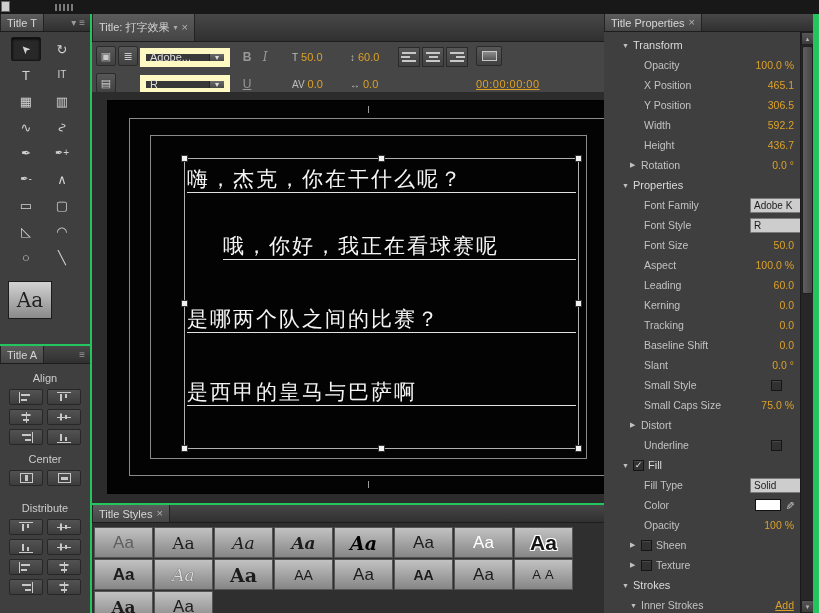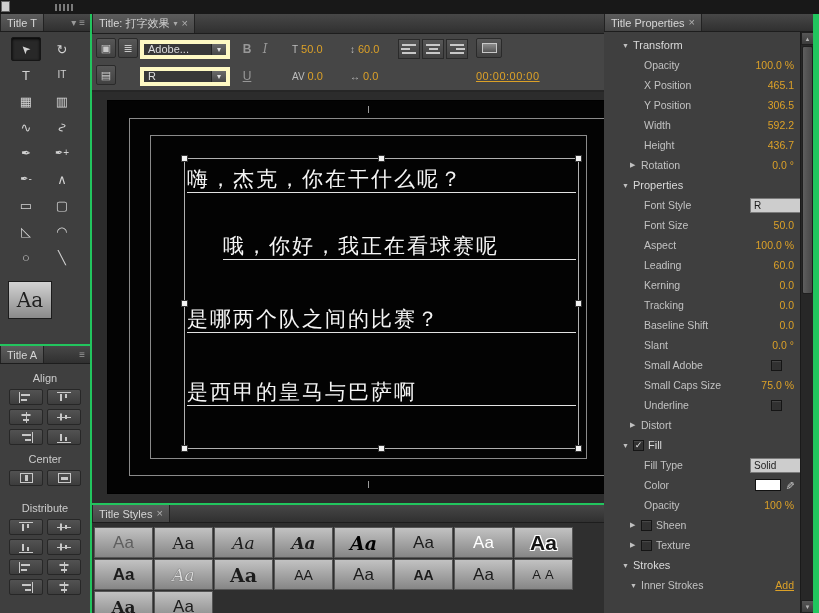--- a/index.html
+++ b/index.html
@@ -62,27 +62,27 @@
   .ai.v.middle{background:linear-gradient(#c8c8c8,#c8c8c8) 0 50%/100% 1px no-repeat;}
   .ai.v.middle::before,.ai.v.middle::after{top:50%;transform:translateY(-50%);}
   .ai.v.bottom{border-bottom:1px solid #c8c8c8;}
   .ai.v.bottom::before,.ai.v.bottom::after{bottom:1px;}
   .ci{width:13px;height:10px;border:1px solid #c8c8c8;display:inline-block;}
   .ci.h{background:linear-gradient(#c8c8c8,#c8c8c8) 50% 50%/3px 6px no-repeat;}
   .ci.v{background:linear-gradient(#c8c8c8,#c8c8c8) 50% 50%/7px 3px no-repeat;}
 
   
   .main-panel{left:92px;top:14px;width:545px;height:489px;}
-  .main-panel .tabbar{height:20px;gap:29px;}
+  .main-panel .tabbar{height:28px;gap:29px;}
   .tbar{position:relative;height:58px;background:#464646;border-bottom:2px solid #262626;}
   .tb-item{position:absolute;height:22px;display:flex;align-items:center;}
   .tb-btn{width:20px;height:20px;display:flex;align-items:center;justify-content:center;
     background:linear-gradient(#575757,#414141);border:1px solid #2a2a2a;border-radius:2px;
     color:#c8c8c8;font-size:11px;}
-  .dd{width:90px;height:19px;background:#383838;border:4px solid #fef9c3;display:flex;align-items:center;}
+  .dd{width:90px;height:19px;background:#383838;border:6px solid #fef9c3;display:flex;align-items:center;}
   .dd .ddtext{flex:1;padding:0 4px;color:#dcdcdc;font-size:11px;overflow:hidden;white-space:nowrap;}
   .dd .ddarrow{width:15px;height:100%;background:linear-gradient(#6a6a6a,#474747);border-left:1px solid #242424;
     display:flex;align-items:center;justify-content:center;color:#ddd;font-size:8px;}
   .fmt-btn{width:18px;height:19px;display:flex;align-items:center;justify-content:center;color:#989898;
     border:1px solid transparent;font-size:12px;}
   .fmt-btn.b{font-weight:bold;}
   .fmt-btn.i{font-style:italic;font-family:"DejaVu Serif",serif;}
   .fmt-btn.u{text-decoration:underline;}
   .num-ico{color:#bdbdbd;font-size:10px;margin-right:3px;display:inline-block;}
   .num-val{color:#dca128;font-size:11px;}
@@ -548,20 +548,26 @@
         <span class="tri">▶</span>
         <span class="plabel">Rotation</span>
         <span class="pvalue">0.0 °</span>
       </div>
 
       <div class="prow">
         <span class="tri">▼</span>
         <span class="seclabel">Properties</span>
       </div>
       <div class="prow indent1">
+        <span class="plabel">Font Family</span>
+        <span class="pdd">
+            <span>Adobe K</span>
+          </span>
+      </div>
+      <div class="prow indent1">
         <span class="plabel">Font Style</span>
         <span class="pdd">
             <span>R</span>
           </span>
       </div>
       <div class="prow indent1">
         <span class="plabel">Font Size</span>
         <span class="pvalue">50.0</span>
       </div>
       <div class="prow indent1">
@@ -582,34 +588,34 @@
       </div>
       <div class="prow indent1">
         <span class="plabel">Baseline Shift</span>
         <span class="pvalue">0.0</span>
       </div>
       <div class="prow indent1">
         <span class="plabel">Slant</span>
         <span class="pvalue">0.0 °</span>
       </div>
       <div class="prow indent1">
-        <span class="plabel">Small Adobe</span>
+        <span class="plabel">Small Style</span>
         <span class="cb right"></span>
       </div>
       <div class="prow indent1">
         <span class="plabel">Small Caps Size</span>
         <span class="pvalue">75.0 %</span>
-      </div>
-      <div class="prow indent1">
-        <span class="plabel">Underline</span>
-        <span class="cb right"></span>
       </div>
       <div class="prow indent2">
         <span class="tri">▶</span>
         <span class="plabel">Distort</span>
+      </div>
+      <div class="prow indent1">
+        <span class="plabel">Underline</span>
+        <span class="cb right"></span>
       </div>
 
       <div class="prow">
         <span class="tri">▼</span>
         <span class="cb pre">
             <span>✓</span>
           </span>
         <span class="seclabel">Fill</span>
       </div>
       <div class="prow indent1">

